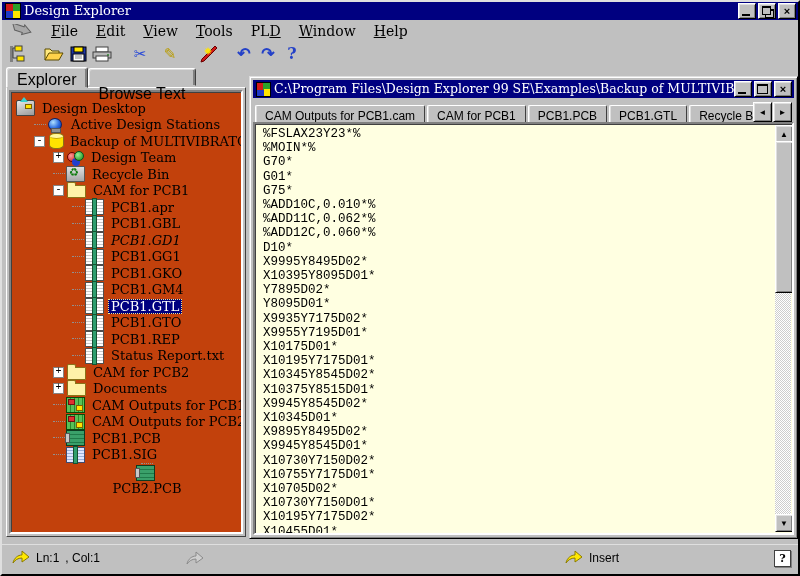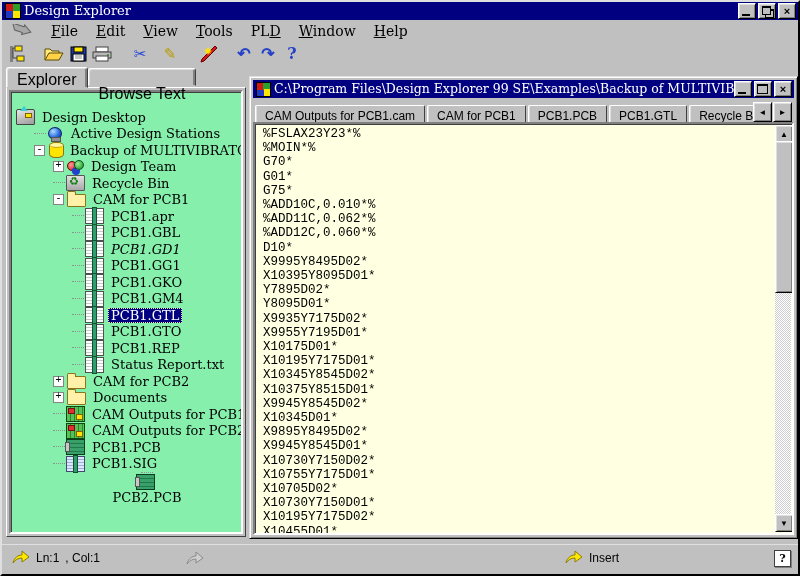--- a/index.html
+++ b/index.html
@@ -38,23 +38,23 @@
   .glyph-pencil{color:#b89b00;font-size:15px;}
   .glyph-help{color:#2441c8;font-weight:bold;font-size:16px;font-family:"DejaVu Serif",serif;}
   
   .lp-tabs{position:absolute;left:4px;top:66px;height:20px;display:flex;z-index:3;}
   .tab{font-size:16px;padding:16px 10px 0 10px;background:#c0c0c0;
     border:1px solid;border-color:#fff #404040 #c0c0c0 #fff;border-radius:3px 3px 0 0;
     box-shadow:inset 1px 1px 0 #dfdfdf, inset -2px 0 0 #808080;height:18px;box-sizing:border-box;}
   .tab.active{height:21px;margin-top:-1px;padding-top:3px;z-index:4;box-shadow:inset 1px 1px 0 #dfdfdf, inset -2px 0 0 #808080;}
   .pane{position:absolute;left:4px;top:85px;width:238px;bottom:37px;
     background:#c0c0c0;border:1px solid;border-color:#fff #404040 #404040 #fff;z-index:2;}
-  .treebox{position:absolute;left:2px;top:2px;right:2px;bottom:2px;background:#86efac;
+  .treebox{position:absolute;left:2px;top:2px;right:2px;bottom:2px;background:#c2410c;
     border:2px solid;border-color:#808080 #fff #fff #808080;box-shadow:inset 1px 1px 0 #404040;
-    overflow:hidden;padding-top:17px;}
+    overflow:hidden;padding-top:8px;}
   .tree-row{height:16.5px;display:flex;align-items:center;white-space:nowrap;
     font-family:"DejaVu Serif","Liberation Serif",serif;font-size:13px;}
   .conn{width:12px;height:1px;border-top:1px dotted #909090;flex:none;}
   .exbox{width:11px;height:11px;flex:none;background:#fff;border:1px solid #848484;
     box-sizing:border-box;font-size:10px;line-height:8px;text-align:center;color:#000;
     font-family:"Liberation Mono",monospace;margin-right:2px;}
   .tlabel{padding:0 3px;}
   .tlabel.selected{background:#000080;color:#fff;outline:1px dotted #f0e68c;outline-offset:-1px;}
   
   .ti{width:17px;height:14px;margin:0 4px 0 1px;position:relative;flex:none;}

